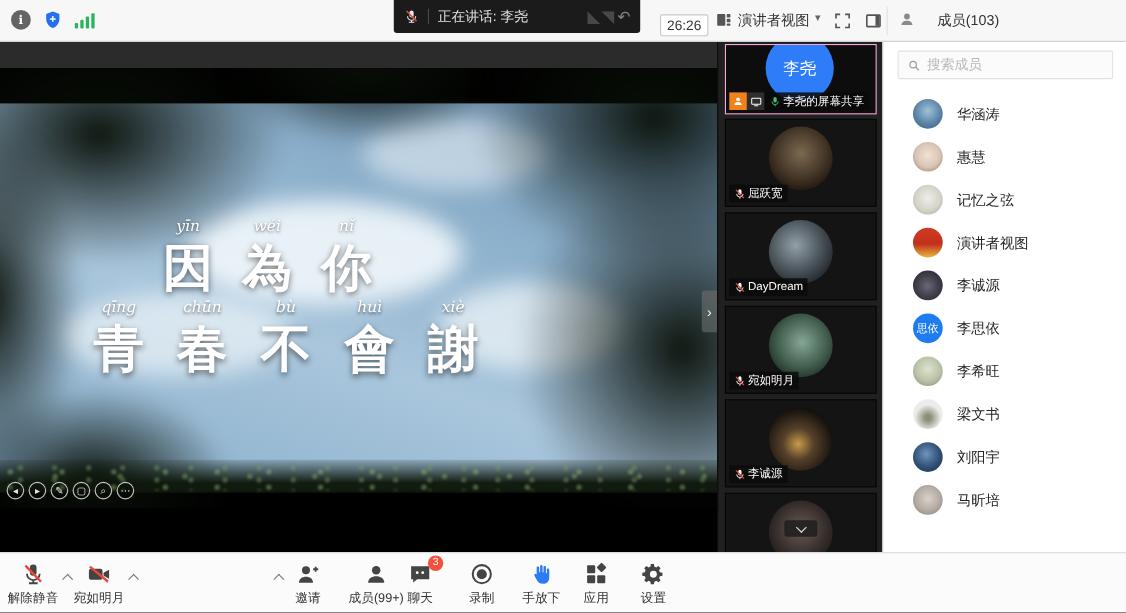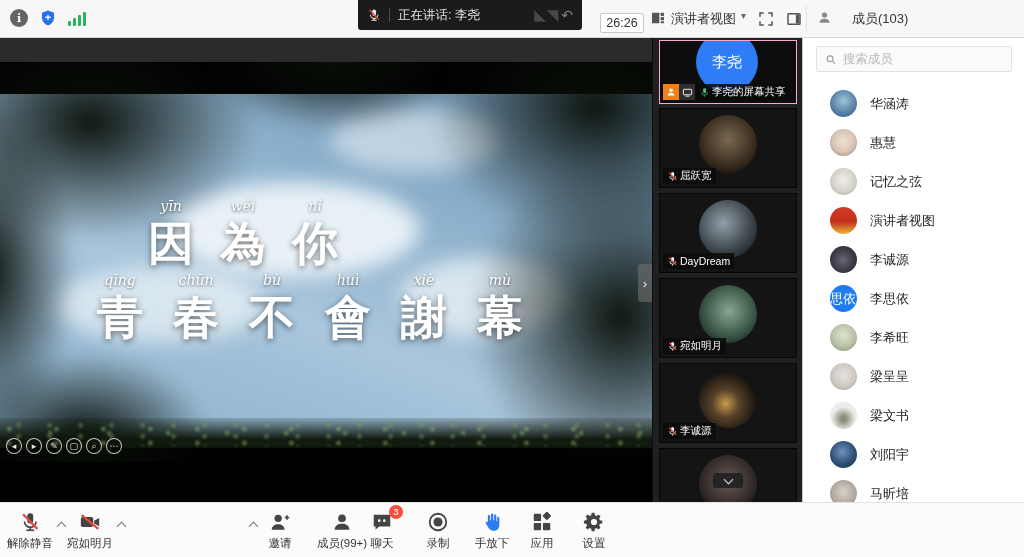--- a/index.html
+++ b/index.html
@@ -39,21 +39,21 @@
   .fol { position:absolute; filter:blur(7px); background:radial-gradient(closest-side,rgba(9,15,7,.97),rgba(9,15,7,0)); }
   .understory { position:absolute; left:0; top:356px; width:652px; height:30px;
         background:linear-gradient(180deg,rgba(18,28,12,.15),rgba(14,22,10,.97) 70%); }
   .moss { position:absolute; left:0; top:360px; width:652px; height:24px; opacity:.55; filter:blur(1px);
         background-image:radial-gradient(circle at 20% 50%, rgba(150,190,120,.8) 0 2px, transparent 3px),
                          radial-gradient(circle at 60% 30%, rgba(120,160,95,.8) 0 2px, transparent 3px),
                          radial-gradient(circle at 85% 65%, rgba(140,180,110,.8) 0 2px, transparent 3px);
         background-size:47px 14px, 31px 11px, 59px 17px; }
   .lyrics { position:absolute; color:#fff; display:flex; }
   .l1 { left:145px; top:136px; gap:20px; }
-  .l2 { left:82px; top:210px; gap:24px;margin-left:12px; }
+  .l2 { left:82px; top:210px; gap:24px; }
   .lcell { width:52px; text-align:center; }
   .py { display:block; font-family:"DejaVu Serif",serif; font-style:italic; font-size:14px; text-shadow:0 1px 3px rgba(0,0,0,.6); height:18px; }
   .ch { display:block; font-family:"DejaVu Serif",serif; font-weight:bold; font-size:46px; line-height:54px; text-shadow:0 2px 6px rgba(0,0,0,.55); }
   .anno { position:absolute; left:6px; bottom:8px; display:flex; gap:4px; }
   .anno .a { width:16px; height:16px; border:1px solid rgba(255,255,255,.75); border-radius:50%; color:rgba(255,255,255,.9); font-size:9px; line-height:14px; text-align:center; background:rgba(0,0,0,.15); }
   .collapse { position:absolute; right:0; top:226px; width:14px; height:38px; background:rgba(115,115,115,.55); border-radius:3px 0 0 3px; color:#eee; font-size:13px; display:flex; align-items:center; justify-content:center; }
 
   
   .thumbs { position:absolute; left:652px; top:38px; width:150px; height:464px; background:#202020; overflow:hidden; border-left:1px solid #0c0c0c; }
   .thumb { position:absolute; left:6px; width:138px; background:#141414; border:1px solid #060606; overflow:hidden; }
@@ -71,21 +71,21 @@
   .more-btn { position:absolute; left:53px; top:24px; width:30px; height:15px; background:rgba(32,32,32,.9); border-radius:3px; display:flex; align-items:center; justify-content:center; }
   .chev-dn { width:7px; height:7px; border:solid #ddd; border-width:0 0 1.5px 1.5px; transform:rotate(-45deg); margin-top:-3px; }
 
   
   .members { position:absolute; left:802px; top:38px; width:222px; height:464px; background:#fff; border-left:1px solid #c9c9c9; overflow:hidden; }
   .search { position:absolute; left:13px; top:8px; width:196px; height:26px; border:1px solid #e2e2e2; background:#fbfbfb; border-radius:2px; display:flex; align-items:center; padding:0 8px; gap:6px; }
   .search input { border:none; outline:none; background:transparent; font-size:12.5px; color:#333; width:100%; font-family:Liberation Serif, serif; }
   .search input::placeholder { color:#b8b8b8; }
   .rows { position:absolute; left:0; top:46px; width:222px; }
   .m-row { display:flex; align-items:center; gap:13px; padding-left:27px; height:39px; }
-  .m-avatar { width:27px; height:27px; border-radius:50%; flex:none; display:flex; align-items:center; color:#fff; font-size:13px; overflow:hidden; }
+  .m-avatar { width:27px; height:27px; border-radius:50%; flex:none; display:flex; align-items:center; justify-content:center; color:#fff; font-size:10px; overflow:hidden; }
   .m-name { font-size:13px; color:#262626; white-space:nowrap; }
 
   
   .toolbar { position:absolute; left:0; top:502px; width:1024px; height:55px; background:#fbfbfc; border-top:1px solid #e2e2e2; }
   .tb { position:absolute; top:7px; width:70px; margin-left:-35px; text-align:center; }
   .tb .ic { height:24px; display:flex; align-items:center; justify-content:center; position:relative; }
   .tb .lb { font-size:11.5px; color:#333; margin-top:2px; white-space:nowrap; }
   .chev-up { position:absolute; top:20px; width:7px; height:7px; border:solid #777; border-width:1.5px 1.5px 0 0; transform:rotate(-45deg); }
   .badge { position:absolute; top:-5px; right:14px; min-width:14px; height:14px; border-radius:7px; background:#f4503e; color:#fff; font-size:9.5px; line-height:14px; padding:0 3px; }
 </style>
@@ -202,24 +202,20 @@
             <span class="ch">不</span>
           </div>
         <div class="lcell">
             <span class="py">huì</span>
             <span class="ch">會</span>
           </div>
         <div class="lcell">
             <span class="py">xiè</span>
             <span class="ch">謝</span>
           </div>
-        <div class="lcell">
-            <span class="py">mù</span>
-            <span class="ch">幕</span>
-          </div>
       </div>
 
       <div class="anno">
         <div class="a">◂</div>
         <div class="a">▸</div>
         <div class="a">✎</div>
         <div class="a">▢</div>
         <div class="a">⌕</div>
         <div class="a">⋯</div>
       </div>
@@ -369,26 +365,20 @@
           </span>
           <span class="m-name">李思依</span>
         </div>
       <div class="m-row">
           <span class="m-avatar" style="background: radial-gradient(circle at 50% 42%, rgb(221, 228, 207) 0%, rgb(185, 193, 166) 55%, rgb(126, 138, 106) 100%);">
             <span></span>
           </span>
           <span class="m-name">李希旺</span>
         </div>
       <div class="m-row">
-          <span class="m-avatar" style="background: radial-gradient(circle at 50% 45%, rgb(230, 226, 221) 0%, rgb(207, 201, 196) 55%, rgb(157, 150, 143) 100%);">
-            <span></span>
-          </span>
-          <span class="m-name">梁呈呈</span>
-        </div>
-      <div class="m-row">
           <span class="m-avatar" style="background: radial-gradient(circle at 50% 62%, rgb(138, 144, 120) 12%, rgb(236, 236, 234) 55%);">
             <span></span>
           </span>
           <span class="m-name">梁文书</span>
         </div>
       <div class="m-row">
           <span class="m-avatar" style="background: radial-gradient(circle at 45% 40%, rgb(110, 148, 189) 0%, rgb(47, 79, 117) 55%, rgb(27, 48, 71) 100%);">
             <span></span>
           </span>
           <span class="m-name">刘阳宇</span>

